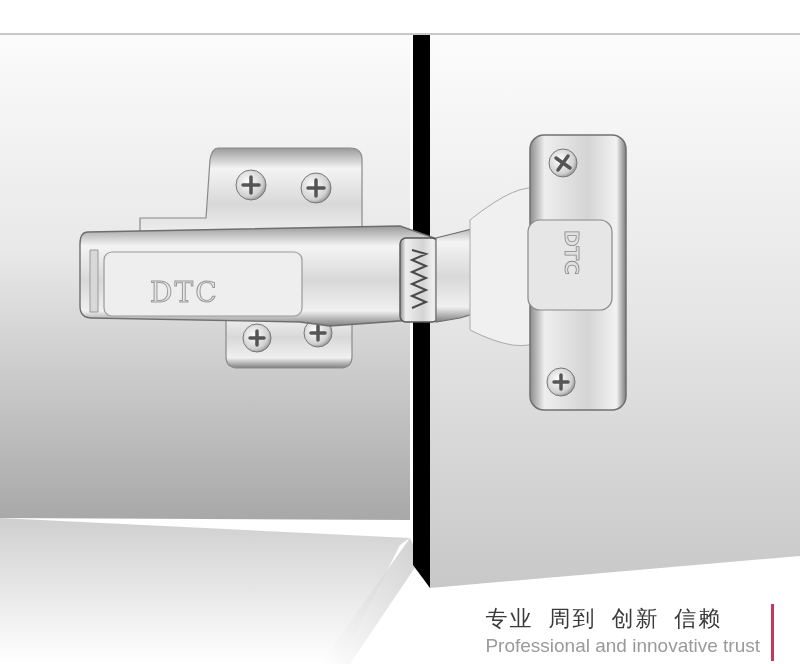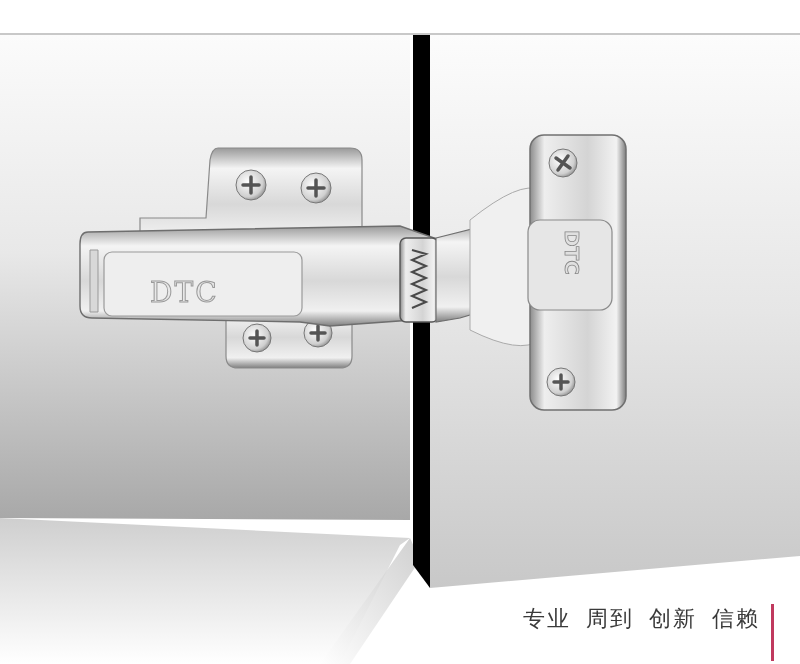--- a/index.html
+++ b/index.html
@@ -109,14 +109,15 @@
         <circle cx="561" cy="382" r="14" fill="url(#screw)" stroke="#777"></circle>
         <path d="M554,382 H568 M561,375 V389" stroke="#555" stroke-width="3.5" stroke-linecap="round"></path>
       </g>
   </g>
 </svg>
 
 <div class="top-line"></div>
 
 <div class="caption">
   <div class="cn">专业 周到 创新 信赖</div>
+  <div class="en">Professional and innovative trust</div>
 </div>
 <div class="accent" style="background:#c0395e;"></div>
 
 </body></html>

